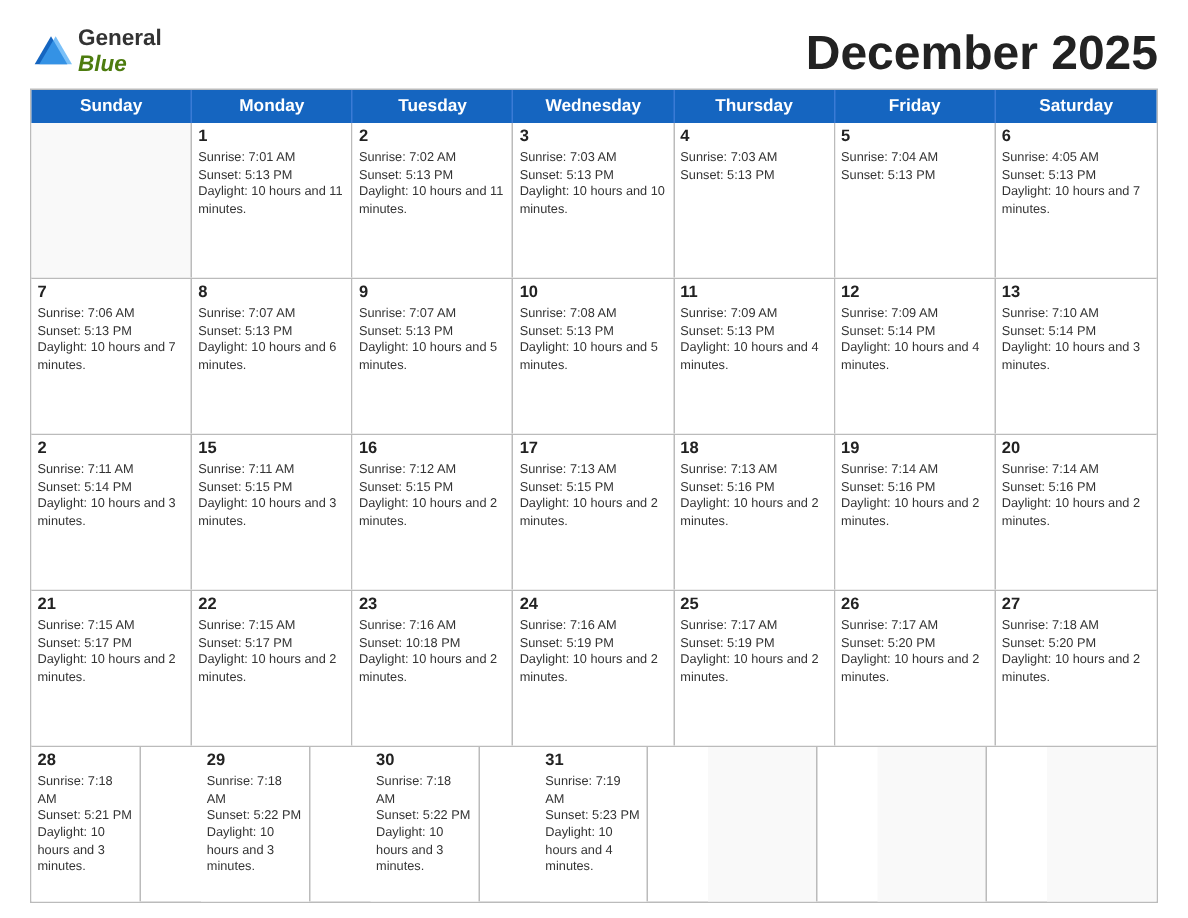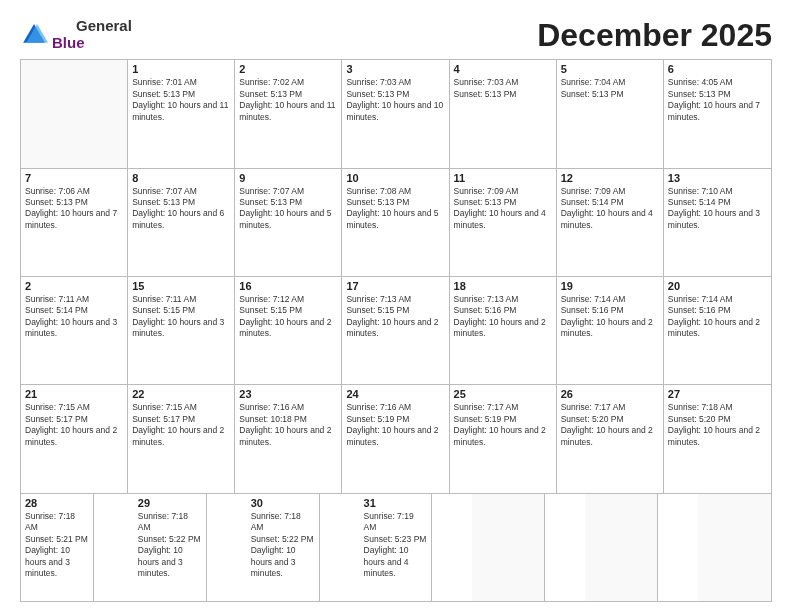--- a/index.html
+++ b/index.html
@@ -26,22 +26,22 @@
     .logo {
       display: flex;
       align-items: center;
       gap: 4px;
     }
     .logo-text {
       font-size: 15px;
       font-weight: bold;
       line-height: 1.1;
     }
-    .logo-general { color: #333; margin-left: 24px; }
-    .logo-blue { color: #701a75; }
+    .logo-general { color: #333; }
+    .logo-blue { color: #4d7c0f; font-style: italic; }
     .logo-icon {
       width: 28px;
       height: 28px;
     }
     .title-block {
       text-align: right;
     }
     .month-title {
       font-size: 32px;
       font-weight: bold;
@@ -121,20 +121,29 @@
         <span class="logo-general">General</span><br>
         <span class="logo-blue">Blue</span>
       </div>
     </div>
     <div class="title-block">
       <div class="month-title">December 2025</div>
     </div>
   </div>
 
   <div class="calendar">
+    <div class="cal-header">
+      <div class="cal-header-cell">Sunday</div>
+      <div class="cal-header-cell">Monday</div>
+      <div class="cal-header-cell">Tuesday</div>
+      <div class="cal-header-cell">Wednesday</div>
+      <div class="cal-header-cell">Thursday</div>
+      <div class="cal-header-cell">Friday</div>
+      <div class="cal-header-cell">Saturday</div>
+    </div>
     <div class="cal-body" id="cal-body">
     <div class="cal-row">
           <div class="cal-cell empty"></div>
           <div class="cal-cell">
             <div class="day-num">1</div>
             <div class="cell-line">Sunrise: 7:01 AM</div>
             <div class="cell-line">Sunset: 5:13 PM</div>
             <div class="cell-line">Daylight: 10 hours and 11 minutes.</div>
           </div>
           <div class="cal-cell">

